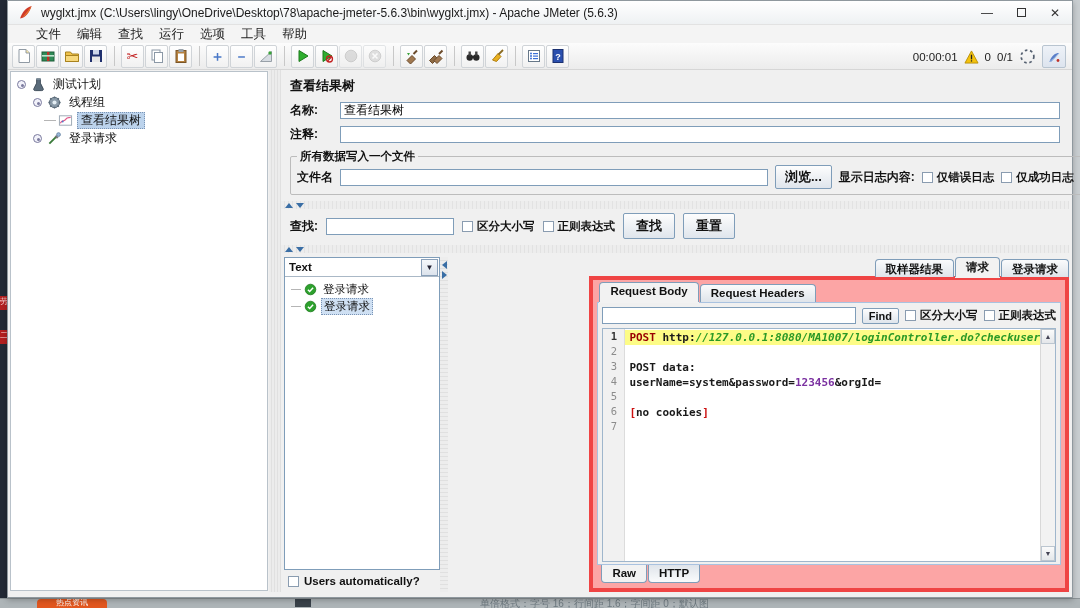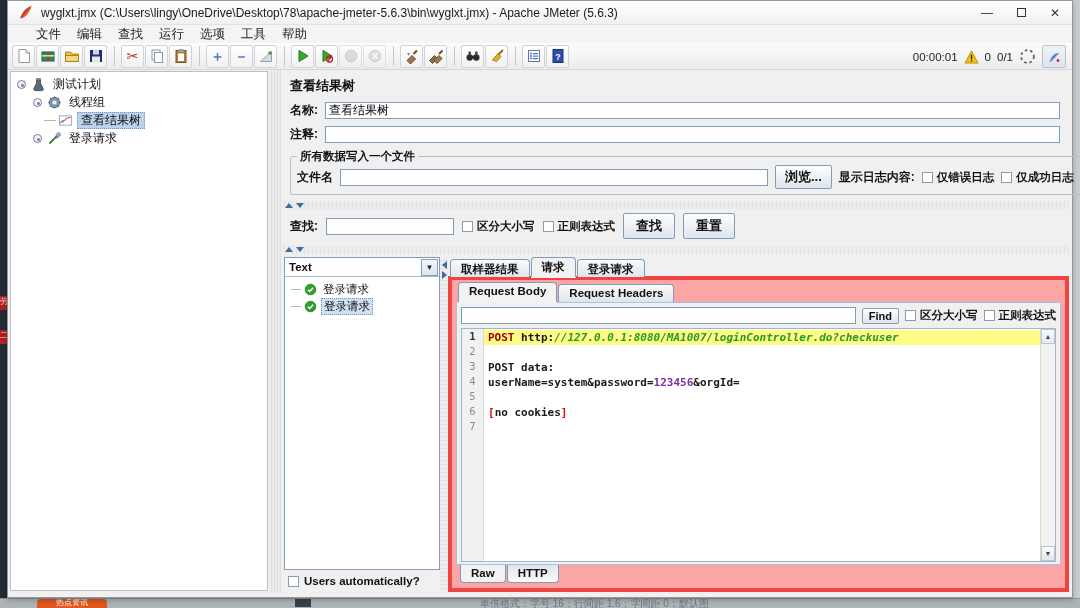--- a/index.html
+++ b/index.html
@@ -51,21 +51,21 @@
   .tree-icon { width:15px; height:15px; margin-right:4px; flex:0 0 auto; }
   .tree-label { padding:0 3px; line-height:15px; }
   .tree-label.selected { background:#bcd3ec; border:1px dotted #7a94b5; }
 
   
   #v-divider { position:absolute; left:261px; top:0; width:12px; bottom:0; background:repeating-linear-gradient(90deg,#ececec,#ececec 2px,#e0e0e0 2px,#e0e0e0 3px); }
 
   
   #main { position:absolute; left:273px; top:0; right:3px; bottom:0; display:flex; flex-direction:column; }
   #main-title { font-size:13px; font-weight:700; color:#111; margin:7px 0 0 9px; }
-  .form-row { display:flex; align-items:center; margin:7px 9px 0 9px; gap:7px; }
+  .form-row { display:flex; align-items:center; margin:7px 9px 0 9px; gap:22px; }
   .form-label { font-size:12px; font-weight:600; color:#111; white-space:nowrap; }
   .jinput { height:17px; border:1px solid #7f9db9; background:#fff; font-size:12px; padding:0 3px; font-family:"Liberation Sans",sans-serif; }
   .flex1 { flex:1; }
 
   fieldset#file-group { margin:6px 9px 0 9px; border:1px solid #bcbcbc; border-radius:2px; padding:1px 6px 5px 6px; }
   fieldset#file-group legend { font-size:11.5px; font-weight:700; color:#111; padding:0 3px; }
   .jbtn { font-size:13px; font-weight:700; color:#111; padding:2px 9px; background:linear-gradient(#fdfdfd,#dfe5ec); border:1px solid #7f9db9; border-radius:2px; white-space:nowrap; }
   .jbtn.strong { border-color:#4d7bab; box-shadow:0 0 0 1px #9db8d2 inset; }
   .cb { width:11px; height:11px; background:#fff; border:1px solid #8a9cb0; display:inline-block; flex:0 0 auto; }
   .cb-wrap { display:flex; align-items:center; gap:4px; font-size:11.5px; font-weight:700; color:#111; white-space:nowrap; }
@@ -90,21 +90,21 @@
   .result-row .lab { padding:0 2px; }
   .result-row.selected .lab { background:#cfe0f3; border:1px dotted #7a94b5; }
   #viewer-footer { height:22px; display:flex; align-items:center; gap:5px; padding-left:4px; }
 
   #h-splitter { width:8px; display:flex; flex-direction:column; align-items:center; padding-top:4px; gap:2px;
                 background:repeating-linear-gradient(0deg,#ededed,#ededed 3px,#e0e0e0 3px,#e0e0e0 4px); }
   .tri-left { width:0; height:0; border-top:4px solid transparent; border-bottom:4px solid transparent; border-right:5px solid #3a6ea5; }
   .tri-right { width:0; height:0; border-top:4px solid transparent; border-bottom:4px solid transparent; border-left:5px solid #3a6ea5; }
 
   
-  #tabs-pane { flex:1; display:flex; flex-direction:column; min-width:0; }
+  #tabs-pane { flex:1; display:flex; flex-direction:column; min-width:0;align-items:flex-end; }
   .tabstrip { display:flex; align-items:flex-end; height:20px; padding-left:2px; gap:1px; position:relative; z-index:2; }
   .tab { font-size:11.5px; font-weight:700; color:#111; padding:2px 10px 2px 10px; border:1px solid #7f9db9; border-bottom:none; border-radius:4px 4px 0 0; background:linear-gradient(#fafbfc,#dfe4ea); height:18px; }
   .tab.active { background:#f2f2f2; height:20px; box-shadow:0 1px 0 #f2f2f2; }
   #tab-panel { flex:1; border:4px solid #ef4444; background:#fca5a5; padding:3px 4px 3px 4px; display:flex; flex-direction:column; min-height:0; margin-top:-1px; }
   #subtab-panel { flex:1; border:1px solid #a9c2e0; background:#f0f0f0; display:flex; flex-direction:column; min-height:0; }
   #find-row { height:25px; display:flex; align-items:center; gap:6px; padding:0 4px; }
   .small-btn { font-size:11px; font-weight:700; color:#111; padding:1px 6px; background:linear-gradient(#fdfdfd,#dfe5ec); border:1px solid #7f9db9; border-radius:2px; }
 
   
   #editor { flex:1; margin:0 4px 2px 4px; border:1px solid #9fb6cc; background:#ffffff; position:relative; display:flex; min-height:0; overflow:hidden; }

